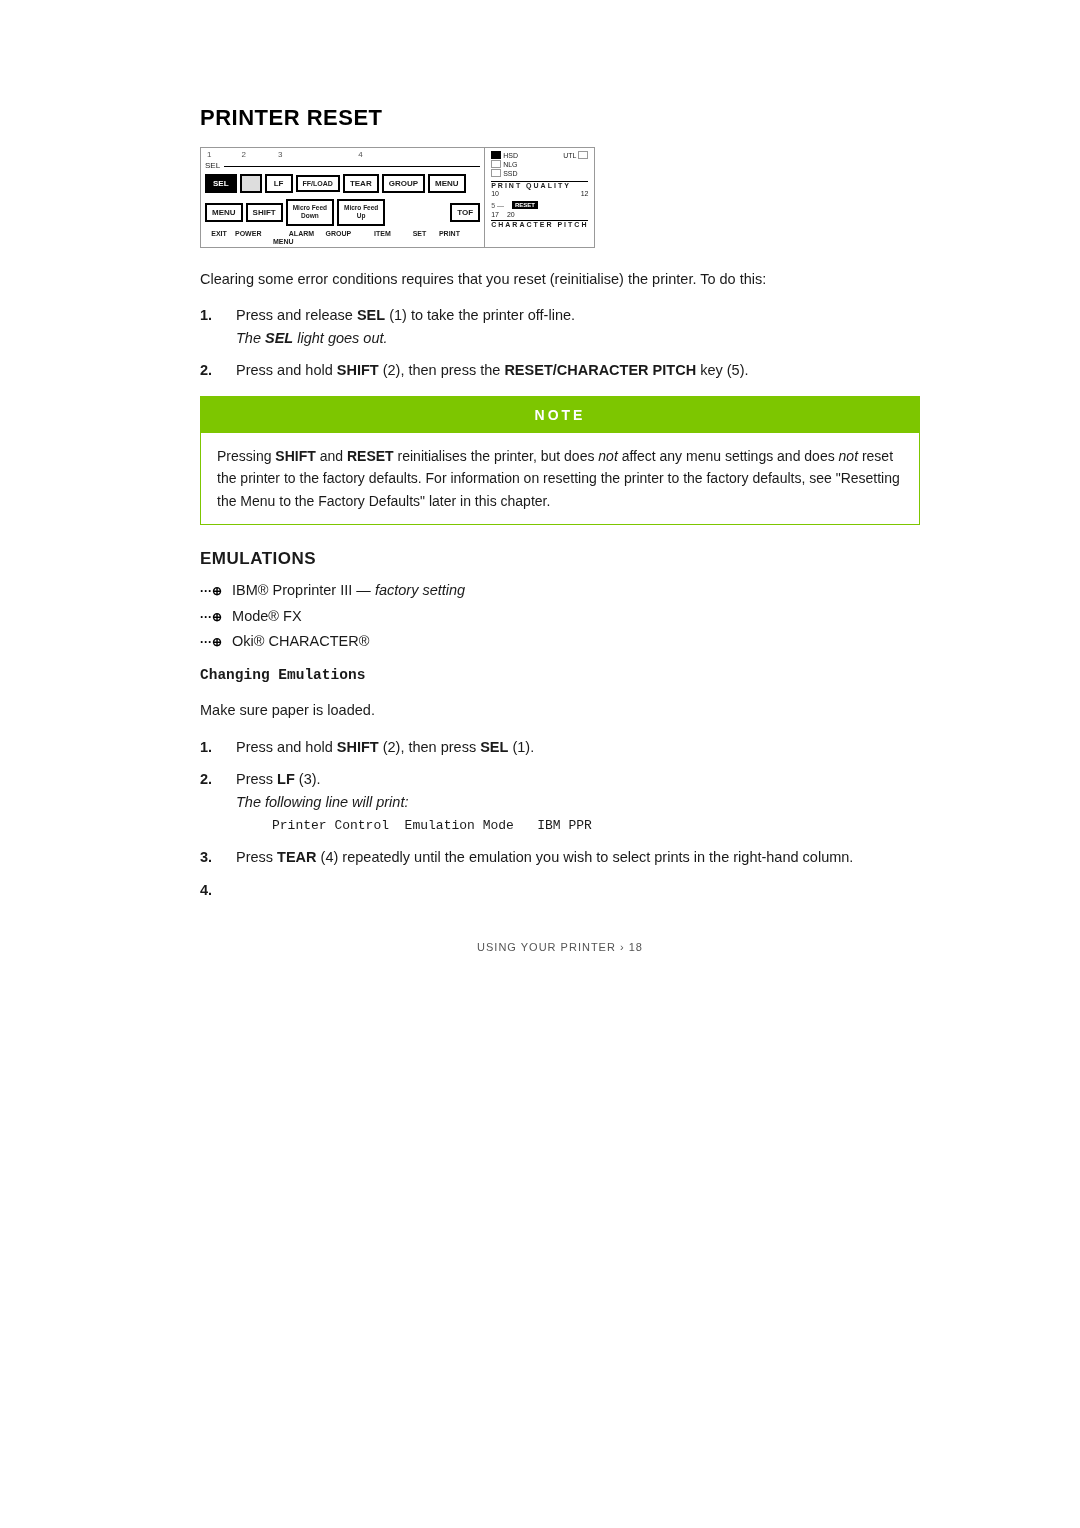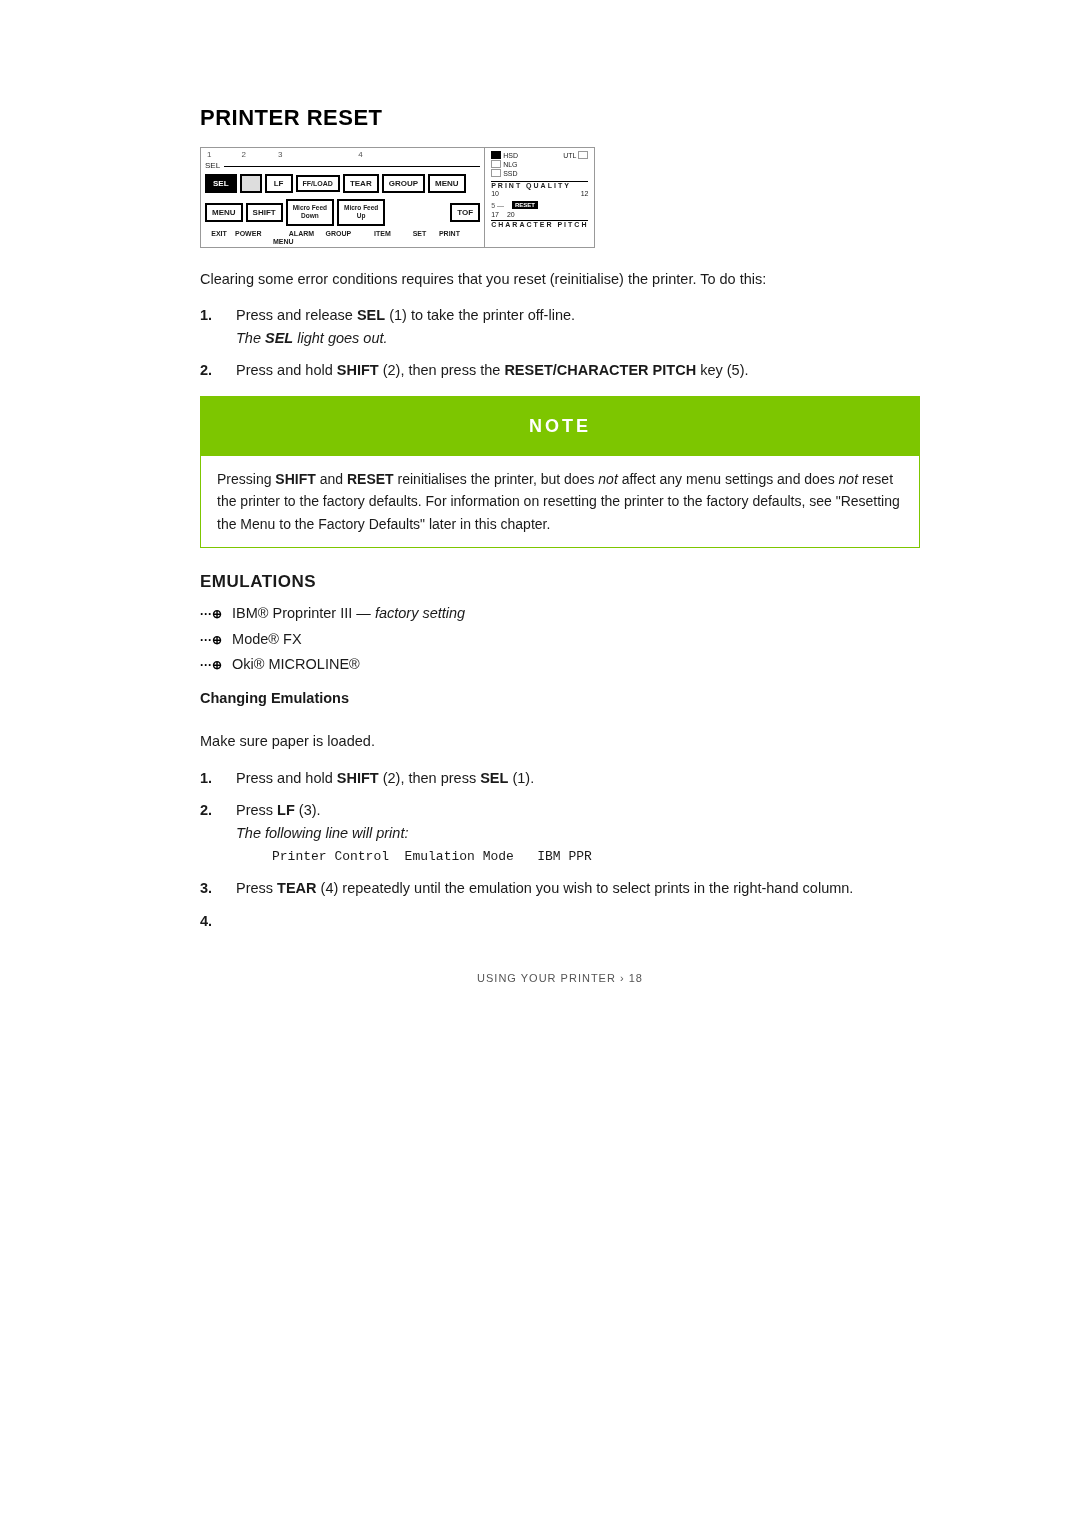--- a/index.html
+++ b/index.html
@@ -166,24 +166,24 @@
     }
     .num-label {
       font-weight: bold;
       min-width: 20px;
     }
 
     
     .note-header {
       background: #7dc600;
       color: #fff;
-      font-size: 18px;
+      font-size: 14px;
       font-weight: bold;
       text-align: center;
-      padding: 19px 0;
+      padding: 10px 0;
       letter-spacing: 3px;
     }
     .note-box {
       border: 1px solid #7dc600;
       margin-bottom: 24px;
     }
     .note-content {
       padding: 12px 16px;
       font-size: 14px;
       line-height: 1.6;
@@ -214,21 +214,22 @@
       font-size: 12px;
       color: #000;
       margin-top: 2px;
       min-width: 20px;
       font-weight: bold;
     }
 
     .subsection-title {
       font-size: 14.5px;
       font-weight: bold;
-      margin-bottom: 24px;
+      margin-bottom: 16px;
+      font-family: Liberation Mono, monospace;
     }
 
     .monospace-line {
       font-family: 'Courier New', monospace;
       font-size: 13px;
       margin: 4px 0 10px 36px;
     }
 
     
     .page-footer {
@@ -373,21 +374,21 @@
   <li>
     <span class="arrow-icon">···⊕</span>
     <span>IBM® Proprinter III — <em>factory setting</em></span>
   </li>
   <li>
     <span class="arrow-icon">···⊕</span>
     <span>Mode® FX</span>
   </li>
   <li>
     <span class="arrow-icon">···⊕</span>
-    <span>Oki® MICROLINE®</span>
+    <span>Oki® CHARACTER®</span>
   </li>
 </ul>
 
 <p class="subsection-title">Changing Emulations</p>
 
 <p class="body-para">Make sure paper is loaded.</p>
 
 
 <ol class="numbered-list">
   <li>

